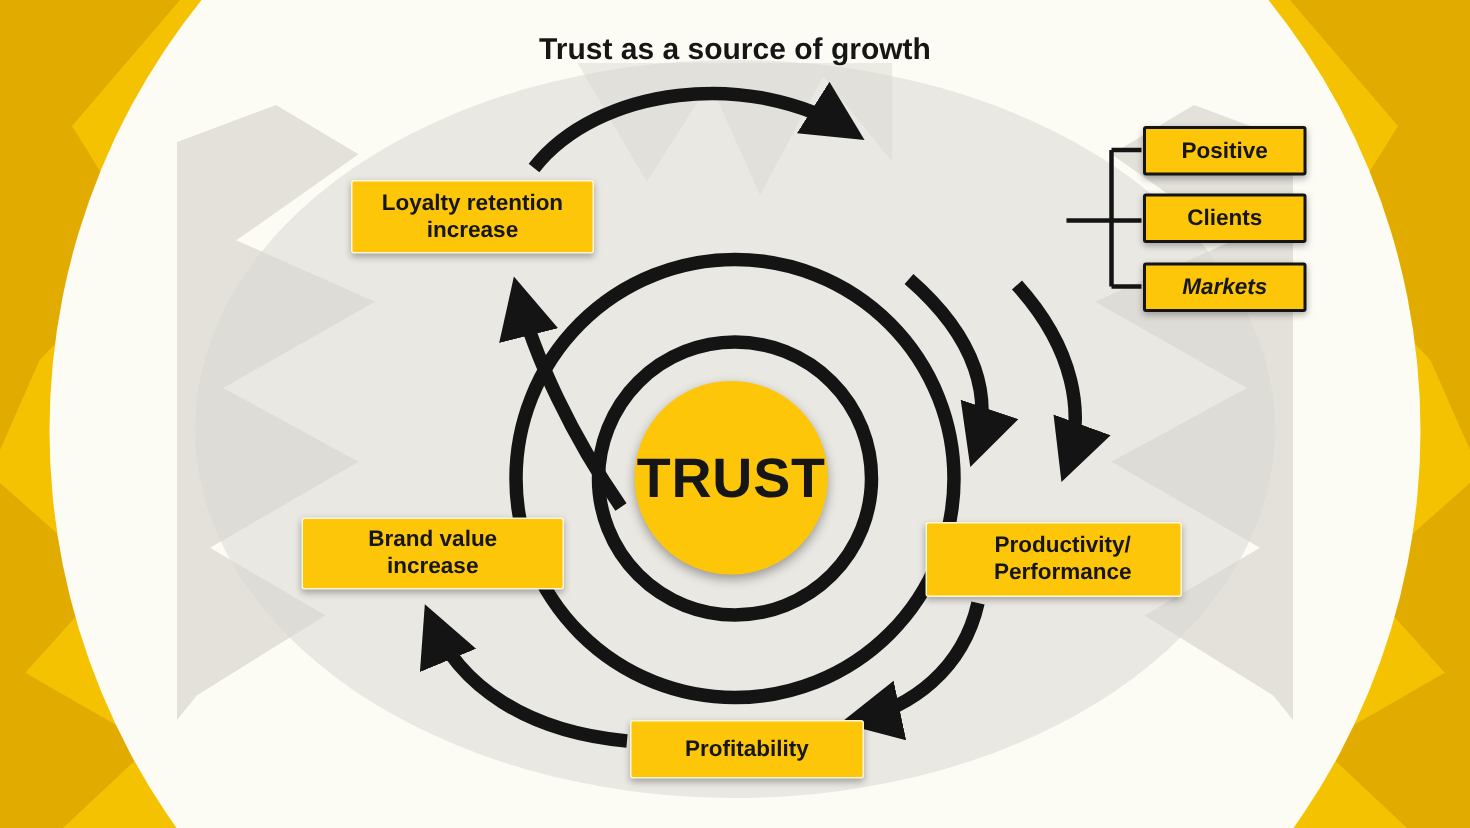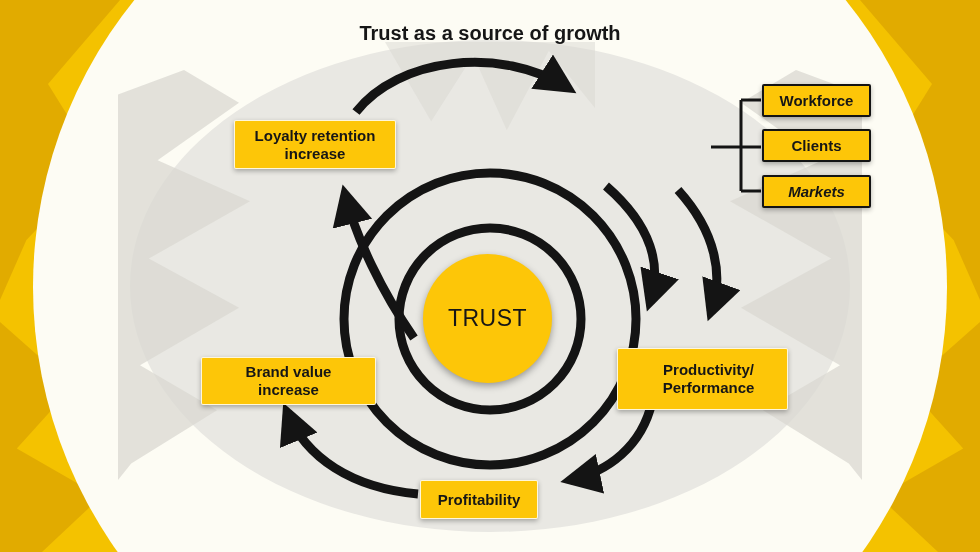--- a/index.html
+++ b/index.html
@@ -60,36 +60,36 @@
     position:absolute;z-index:3;
     background:var(--accent);color:var(--text);
     font-weight:bold;font-size:15px;line-height:1.18;text-align:center;
     display:flex;align-items:center;justify-content:center;
     white-space:pre-line;border-radius:2px;
     border:1px solid rgba(255,255,255,.85);
     box-shadow:0 2px 5px rgba(0,0,0,.30);
   }
   #box-loyalty{left:234px;top:120px;width:162px;height:49px;}
   #box-positive{left:552px;top:126px;width:158px;height:42px;}
-  #box-brand{left:201px;top:345px;width:175px;height:48px;margin-top:12px;}
-  #box-productivity{left:617px;top:348px;width:171px;height:62px;padding-left:12px;}
-  #box-profitability{left:420px;top:480px;width:118px;height:39px;}
+  #box-brand{left:201px;top:345px;width:175px;height:48px;}
+  #box-productivity{left:617px;top:348px;width:171px;height:50px;padding-left:12px;}
+  #box-profitability{left:420px;top:480px;width:156px;height:39px;}
   .branch{
     left:762px;width:109px;height:33px;
     border:2px solid var(--arrow);
   }
   #branch-0{top:84px;}
   #branch-1{top:129px;}
   #branch-2{top:175px;font-style:italic;}
   .trust{
     position:absolute;z-index:3;
     left:423px;top:254px;width:129px;height:129px;border-radius:50%;
     background:var(--accent);color:var(--text);
     display:flex;align-items:center;justify-content:center;
-    font-weight:normal;font-size:23px;letter-spacing:.5px;
+    font-weight:bold;font-size:37px;letter-spacing:.5px;
     box-shadow:0 3px 7px rgba(0,0,0,.35);
   }
 </style>
 </head>
 <body>
 
 <div class="stage">
 
   <div class="wm corner-shape corner-tl"></div>
   <div class="wm corner-shape corner-tr"></div>
@@ -117,21 +117,21 @@
       <path d="M 418 494 C 352 488, 306 458, 287 412" marker-end="url(#ah)"></path>
       <path d="M 652 402 C 642 446, 608 472, 570 480" marker-end="url(#ah)"></path>
     </g>
     <path d="M 711 147 L 741 147 M 741 100 L 741 191 M 741 100 L 761 100 M 741 147 L 761 147 M 741 191 L 761 191" fill="none" stroke="#141414" stroke-width="3"></path>
   </svg>
 
   <div class="title">Trust as a source of growth</div>
 
   <div class="box" id="box-loyalty">Loyalty retention
 increase</div>
-  <div class="box branch" id="branch-0">Workforce</div>
+  <div class="box branch" id="branch-0">Positive</div>
   <div class="box branch" id="branch-1">Clients</div>
   <div class="box branch" id="branch-2">Markets</div>
   <div class="box" id="box-brand">Brand value
 increase</div>
   <div class="box" id="box-productivity">Productivity/
 Performance</div>
   <div class="box" id="box-profitability">Profitability</div>
 
   <div class="trust">TRUST</div>
 

